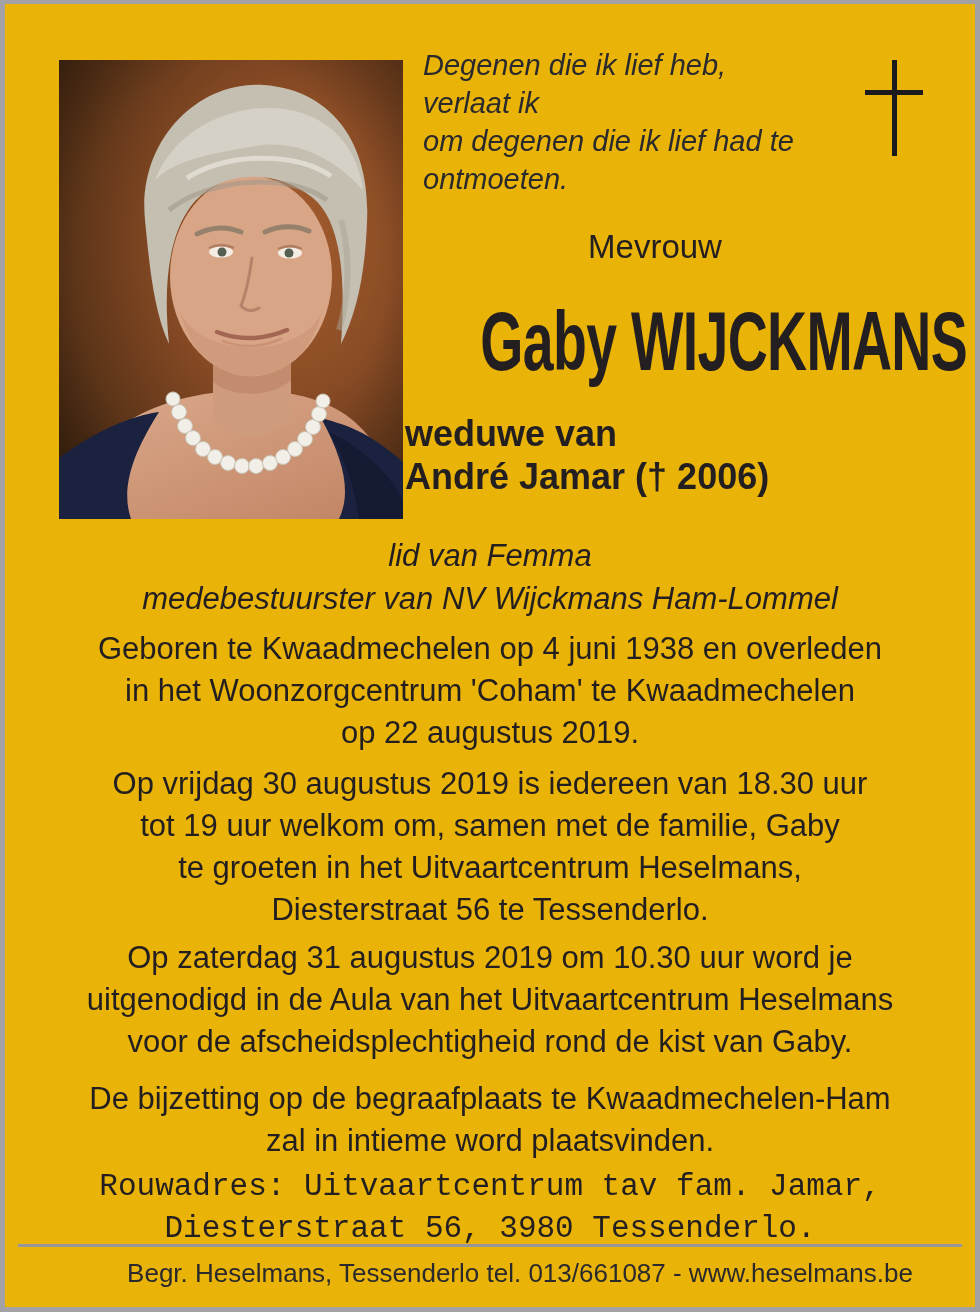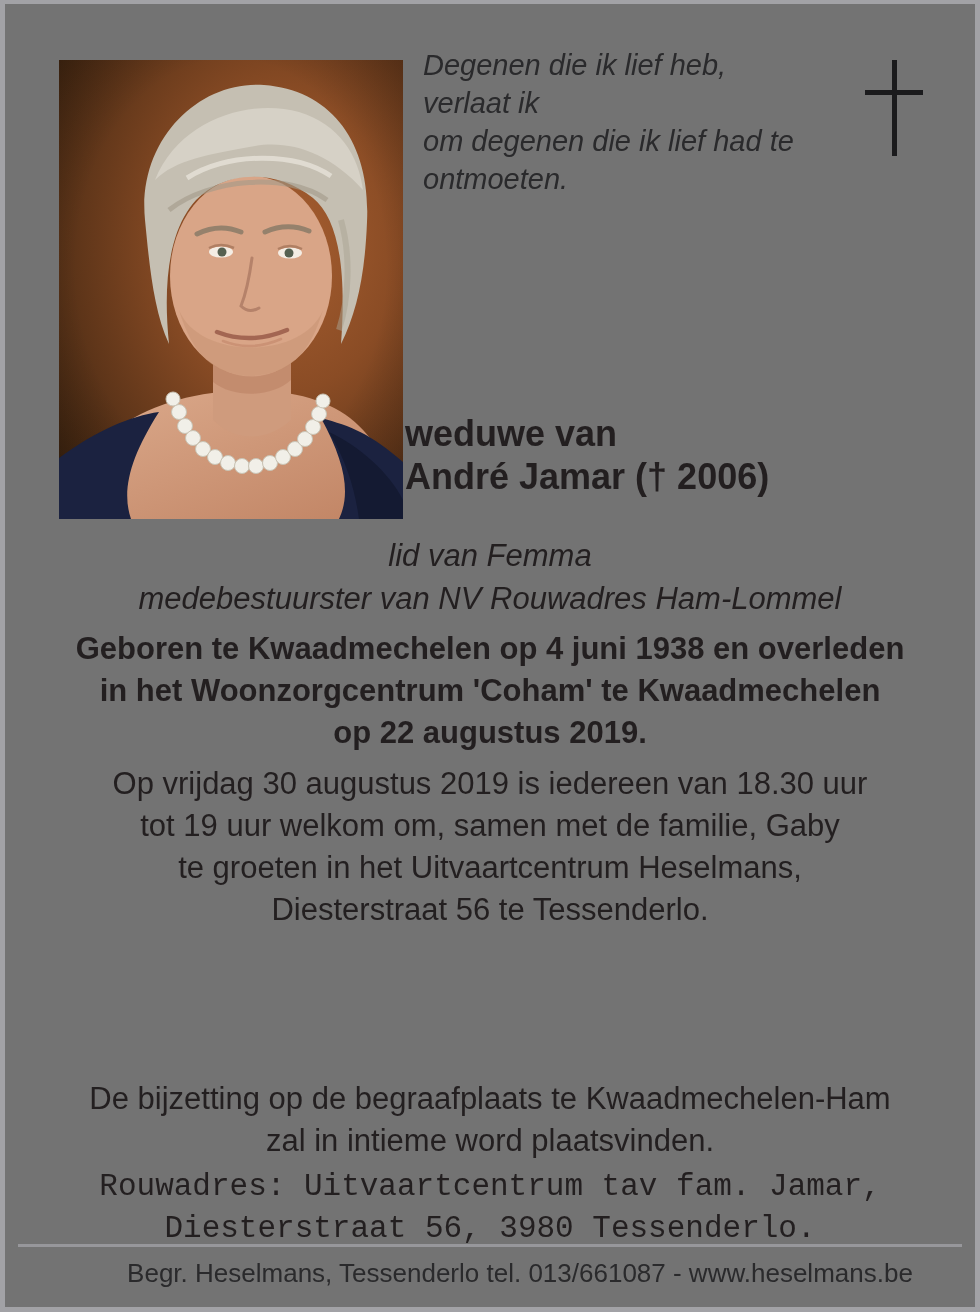--- a/index.html
+++ b/index.html
@@ -1,20 +1,20 @@
 <!DOCTYPE html>
 <html><head>
 <meta charset="utf-8">
 <style>
   html, body { margin: 0; padding: 0; background: #ffffff; }
   .page {
     position: relative;
     width: 980px;
     height: 1312px;
-    background: #737373;
+    background: #eab308;
     overflow: hidden;
     font-family: "Liberation Sans", "DejaVu Sans", sans-serif;
     color: #231f20;
   }
   .frame {
     position: absolute;
     inset: 0;
     border: 5px solid #a2a2a6;
     border-top-width: 4px;
     pointer-events: none;
@@ -97,21 +97,21 @@
   
   .centerblock {
     position: absolute;
     left: 0; width: 980px;
     text-align: center;
     font-size: 31px;
     line-height: 42px;
     white-space: pre-line;
   }
   .memberships { top: 534px; font-style: italic; line-height: 43px; }
-  .p-birth     { top: 628px; font-weight: bold; }
+  .p-birth     { top: 628px; }
   .p-visit     { top: 763px; }
   .p-service   { top: 937px; }
   .p-burial    { top: 1078px; }
   .p-address   { top: 1166px; font-family: Liberation Mono, monospace; }
   
   .rule {
     position: absolute;
     left: 18px; top: 1244px;
     width: 944px; height: 3px;
     background: #97979b;
@@ -204,37 +204,42 @@
     </svg>
   </div>
 
   <div class="quote">Degenen die ik lief heb,
 verlaat ik
 om degenen die ik lief had te
 ontmoeten.</div>
 
   <div class="cross"></div>
 
-
+  <div class="salutation">Mevrouw</div>
+
+  <div class="name"><span class="condense">Gaby WIJCKMANS</span></div>
 
   <div class="relation">weduwe van
 André Jamar († 2006)</div>
 
   <div class="centerblock memberships">lid van Femma
-medebestuurster van NV Rouwadres Ham-Lommel</div>
+medebestuurster van NV Wijckmans Ham-Lommel</div>
 
   <div class="centerblock p-birth">Geboren te Kwaadmechelen op 4 juni 1938 en overleden
 in het Woonzorgcentrum 'Coham' te Kwaadmechelen
 op 22 augustus 2019.</div>
 
   <div class="centerblock p-visit">Op vrijdag 30 augustus 2019 is iedereen van 18.30 uur
 tot 19 uur welkom om, samen met de familie, Gaby
 te groeten in het Uitvaartcentrum Heselmans,
 Diesterstraat 56 te Tessenderlo.</div>
 
+  <div class="centerblock p-service">Op zaterdag 31 augustus 2019 om 10.30 uur word je
+uitgenodigd in de Aula van het Uitvaartcentrum Heselmans
+voor de afscheidsplechtigheid rond de kist van Gaby.</div>
 
   <div class="centerblock p-burial">De bijzetting op de begraafplaats te Kwaadmechelen-Ham
 zal in intieme word plaatsvinden.</div>
 
   <div class="centerblock p-address">Rouwadres: Uitvaartcentrum tav fam. Jamar,
 Diesterstraat 56, 3980 Tessenderlo.</div>
 
   <div class="rule"></div>
 
   <div class="footer">Begr. Heselmans, Tessenderlo tel. 013/661087 - www.heselmans.be</div>

